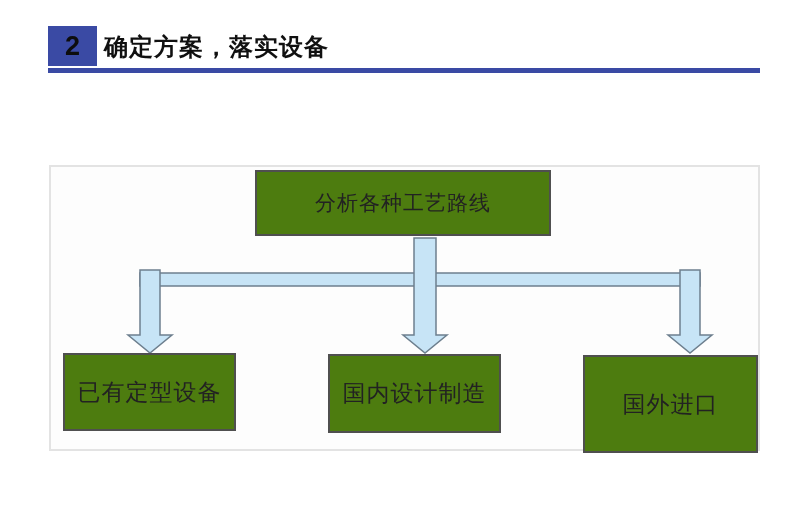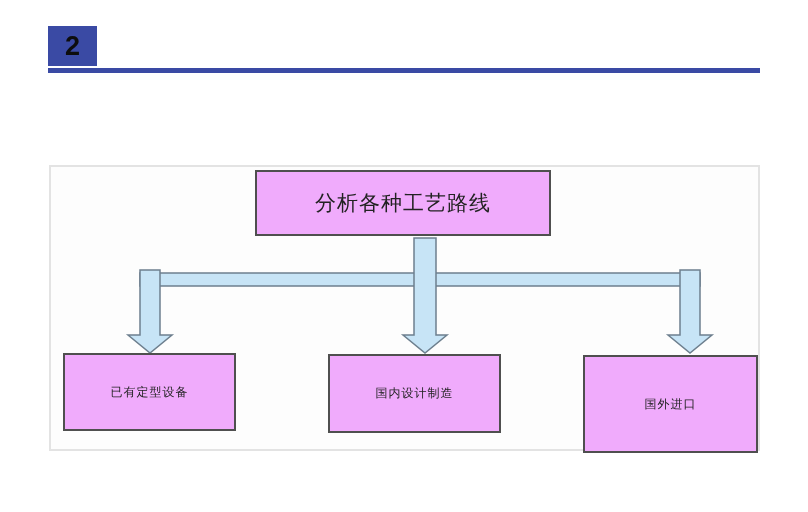--- a/index.html
+++ b/index.html
@@ -24,39 +24,40 @@
   }
   
   .diagram{
     position:absolute;left:49px;top:165px;width:711px;height:286px;
     border:2px solid #e3e3e3;background:#fdfdfd;box-sizing:border-box;
   }
   .connectors{position:absolute;left:0;top:0;width:707px;height:282px;}
   .connectors .shape{stroke:#6d7f8e;stroke-width:1.5;}
   .node{
     position:absolute;box-sizing:border-box;
-    background:#f0abfc;border:2px solid #4f4f4f;
+    background:#4d7c0f;border:2px solid #4f4f4f;
     color:#222222;
     font-family:"Liberation Serif","DejaVu Serif",serif;
     display:flex;flex-direction:column;align-items:center;justify-content:center;
     text-align:center;letter-spacing:1px;
   }
   .top-node{left:204px;top:3px;width:296px;height:66px;font-size:21px;line-height:31px;}
-  .b-node{font-size:12px;}
+  .b-node{font-size:23px;}
   .n1{left:12px;top:186px;width:173px;height:78px;}
   .n2{left:277px;top:187px;width:173px;height:79px;font-family:Liberation Serif, serif;}
   .n3{left:532px;top:188px;width:175px;height:98px;}
 </style>
 </head>
 <body>
 
 <div class="canvas">
 
   <div class="badge">2</div>
 
+  <div class="title">确定方案，落实设备</div>
 
   <div class="rule"></div>
 
   <div class="diagram">
 
     <svg class="connectors" viewBox="0 0 707 282">
 
       <rect class="shape" x="89" y="106" width="560" height="13" fill="#c7e4f6"></rect>
 
       <polygon class="shape" points="89,103 109,103 109,168 121,168 99,186 77,168 89,168" fill="#c7e4f6"></polygon>

